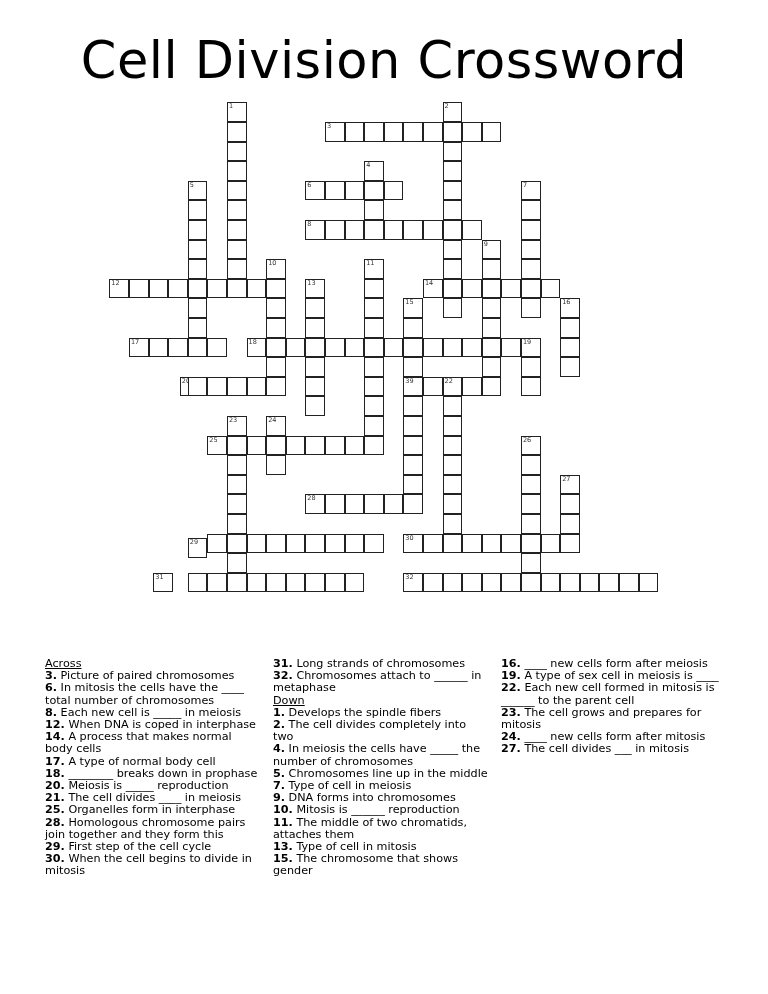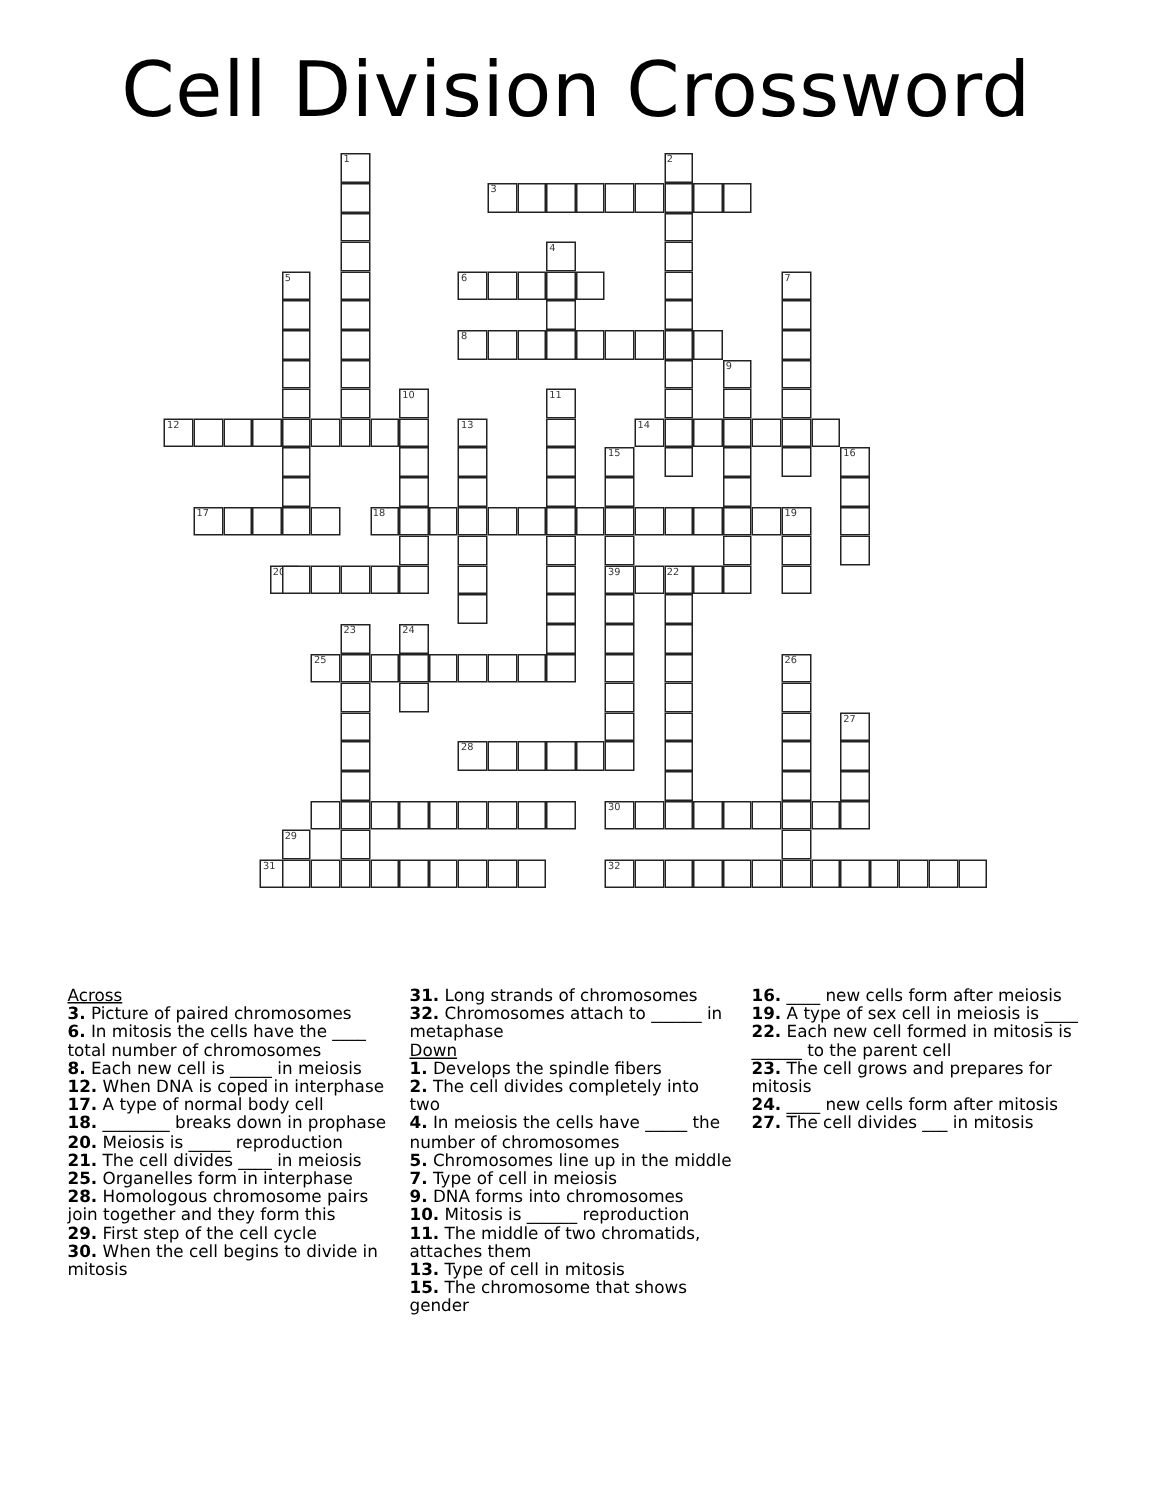--- a/index.html
+++ b/index.html
@@ -255,40 +255,40 @@
     <div class="cell" style="left: 450.8px; top: 392px;"></div>
     <div class="cell" style="left: 450.8px; top: 411.6px;"></div>
     <div class="cell" style="left: 450.8px; top: 431.2px;"></div>
     <div class="cell" style="left: 196px; top: 392px;">
       <span class="num">28</span>
     </div>
     <div class="cell" style="left: 215.6px; top: 392px;"></div>
     <div class="cell" style="left: 235.2px; top: 392px;"></div>
     <div class="cell" style="left: 254.8px; top: 392px;"></div>
     <div class="cell" style="left: 274.4px; top: 392px;"></div>
-    <div class="cell" style="left: 78.4px; top: 451px;">
+    <div class="cell" style="left: 78.4px; top: 436px;">
       <span class="num">29</span>
     </div>
     <div class="cell" style="left: 98px; top: 431.2px;"></div>
     <div class="cell" style="left: 137.2px; top: 431.2px;"></div>
     <div class="cell" style="left: 156.8px; top: 431.2px;"></div>
     <div class="cell" style="left: 176.4px; top: 431.2px;"></div>
     <div class="cell" style="left: 196px; top: 431.2px;"></div>
     <div class="cell" style="left: 215.6px; top: 431.2px;"></div>
     <div class="cell" style="left: 235.2px; top: 431.2px;"></div>
     <div class="cell" style="left: 254.8px; top: 431.2px;"></div>
     <div class="cell" style="left: 294px; top: 431.2px;">
       <span class="num">30</span>
     </div>
     <div class="cell" style="left: 313.6px; top: 431.2px;"></div>
     <div class="cell" style="left: 352.8px; top: 431.2px;"></div>
     <div class="cell" style="left: 372.4px; top: 431.2px;"></div>
     <div class="cell" style="left: 392px; top: 431.2px;"></div>
     <div class="cell" style="left: 431.2px; top: 431.2px;"></div>
-    <div class="cell" style="left: 64px; top: 470.4px;">
+    <div class="cell" style="left: 44px; top: 470.4px;">
       <span class="num">31</span>
     </div>
     <div class="cell" style="left: 78.4px; top: 470.4px;"></div>
     <div class="cell" style="left: 98px; top: 470.4px;"></div>
     <div class="cell" style="left: 137.2px; top: 470.4px;"></div>
     <div class="cell" style="left: 156.8px; top: 470.4px;"></div>
     <div class="cell" style="left: 176.4px; top: 470.4px;"></div>
     <div class="cell" style="left: 196px; top: 470.4px;"></div>
     <div class="cell" style="left: 215.6px; top: 470.4px;"></div>
     <div class="cell" style="left: 235.2px; top: 470.4px;"></div>
@@ -307,20 +307,21 @@
     <div class="cell" style="left: 509.6px; top: 470.4px;"></div>
     <div class="cell" style="left: 529.2px; top: 470.4px;"></div>
   </div>
 
 <div class="clues col1">
   <p class="heading">Across</p>
   <p class="clue"><b>3.</b><span> Picture of paired chromosomes</span></p>
   <p class="clue"><b>6.</b><span> In mitosis the cells have the ____ total number of chromosomes</span></p>
   <p class="clue"><b>8.</b><span> Each new cell is _____ in meiosis</span></p>
   <p class="clue"><b>12.</b><span> When DNA is coped in interphase</span></p>
+  <p class="clue"><b>14.</b><span> A process that makes normal body cells</span></p>
   <p class="clue"><b>17.</b><span> A type of normal body cell</span></p>
   <p class="clue"><b>18.</b><span> ________ breaks down in prophase</span></p>
   <p class="clue"><b>20.</b><span> Meiosis is _____ reproduction</span></p>
   <p class="clue"><b>21.</b><span> The cell divides ____ in meiosis</span></p>
   <p class="clue"><b>25.</b><span> Organelles form in interphase</span></p>
   <p class="clue"><b>28.</b><span> Homologous chromosome pairs join together and they form this</span></p>
   <p class="clue"><b>29.</b><span> First step of the cell cycle</span></p>
   <p class="clue"><b>30.</b><span> When the cell begins to divide in mitosis</span></p>
 </div>
 

